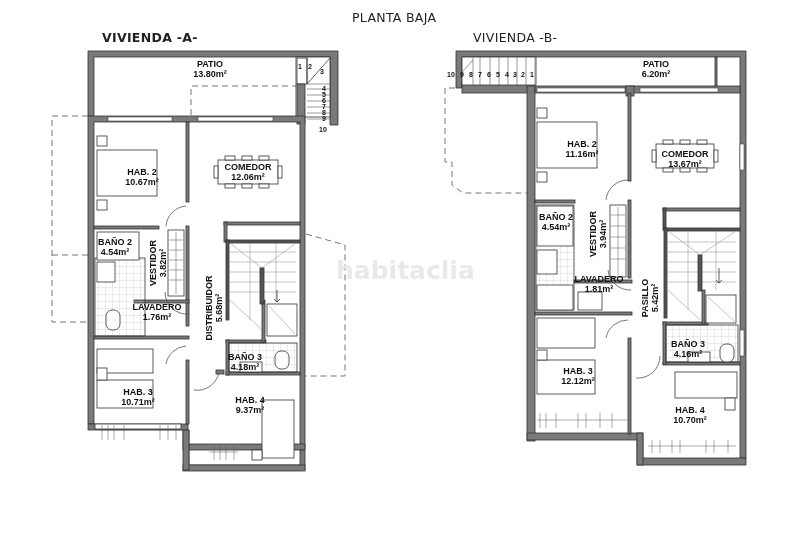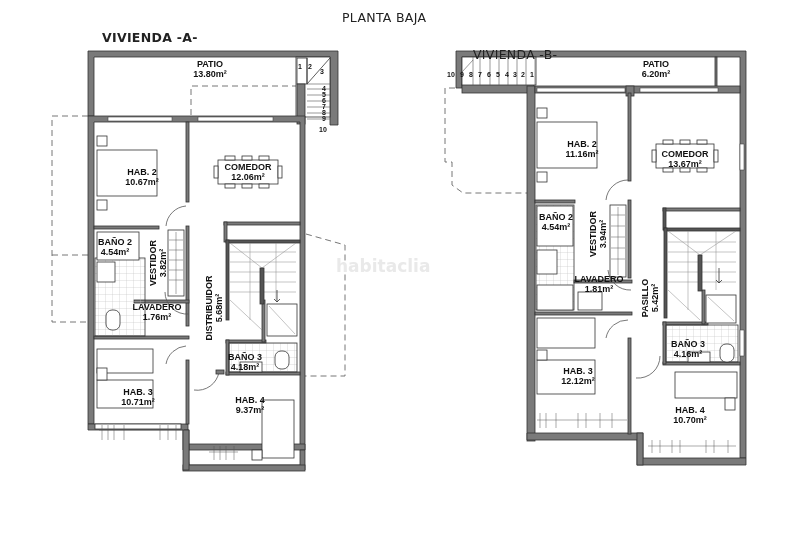--- a/index.html
+++ b/index.html
@@ -3,21 +3,21 @@
 <meta charset="utf-8">
 <style>
   html, body { margin:0; padding:0; background:#ffffff; }
   body { width:800px; height:548px; position:relative; overflow:hidden; font-family:"Liberation Sans", sans-serif; }
   svg { position:absolute; left:0; top:0; }
   .title { position:absolute; font-family:"DejaVu Sans", sans-serif; color:#222; font-size:12.5px; letter-spacing:0.3px; white-space:nowrap; }
   .lbl { position:absolute; font-family:"Liberation Sans", sans-serif; font-weight:bold; color:#111; font-size:9px; line-height:10px; text-align:center; white-space:nowrap; }
   .lbl .area { display:block; font-weight:bold; }
   .rot { transform:rotate(-90deg); transform-origin:center center; }
   .stepnum { position:absolute; font-family:"Liberation Sans", sans-serif; font-weight:bold; font-size:7px; color:#111; }
-  .wm { position:absolute; font-family:"DejaVu Sans", sans-serif; font-size:17px; color:#e9e9e9; font-weight:bold; letter-spacing:0px; }
+  .wm { position:absolute; font-family:"DejaVu Sans", sans-serif; font-size:25px; color:#e9e9e9; font-weight:bold; letter-spacing:0px; }
 </style>
 </head>
 <body>
 
 <svg width="800" height="548" viewBox="0 0 800 548" xmlns="http://www.w3.org/2000/svg">
   <defs>
     <pattern id="tiles" width="7" height="7" patternUnits="userSpaceOnUse">
       <path d="M7 0 L0 0 0 7" fill="none" stroke="#bdbdbd" stroke-width="0.6"></path>
     </pattern>
   </defs>
@@ -289,23 +289,23 @@
       <line x1="728" y1="440" x2="728" y2="453"></line>
     </g>
 
     <path d="M606,200 A22,22 0 0,1 628,180" stroke="#555"></path>
     <path d="M631,290 A22,22 0 0,1 608,270" stroke="#555"></path>
     <path d="M628,320 A22,22 0 0,0 606,338" stroke="#555"></path>
     <path d="M636,378 A22,22 0 0,0 660,356" stroke="#555"></path>
   </g>
 </svg>
 
-<div class="title" style="left:342px; top:10px;">PLANTA BAJA</div>
+<div class="title" style="left:352px; top:10px;">PLANTA BAJA</div>
 <div class="title" style="left:102px; top:30px;font-weight:bold;">VIVIENDA -A-</div>
-<div class="title" style="left:473px; top:47px;">VIVIENDA -B-</div>
+<div class="title" style="left:473px; top:30px;">VIVIENDA -B-</div>
 
 <div class="wm" style="left:336px; top:256px;">habitaclia</div>
 
 <div class="lbl" style="left:180px; top:59px; width:60px;">
   <span>PATIO</span>
   <span class="area">13.80m²</span>
 </div>
 <div class="lbl" style="left:112px; top:167px; width:60px;">
   <span>HAB. 2</span>
   <span class="area">10.67m²</span>

